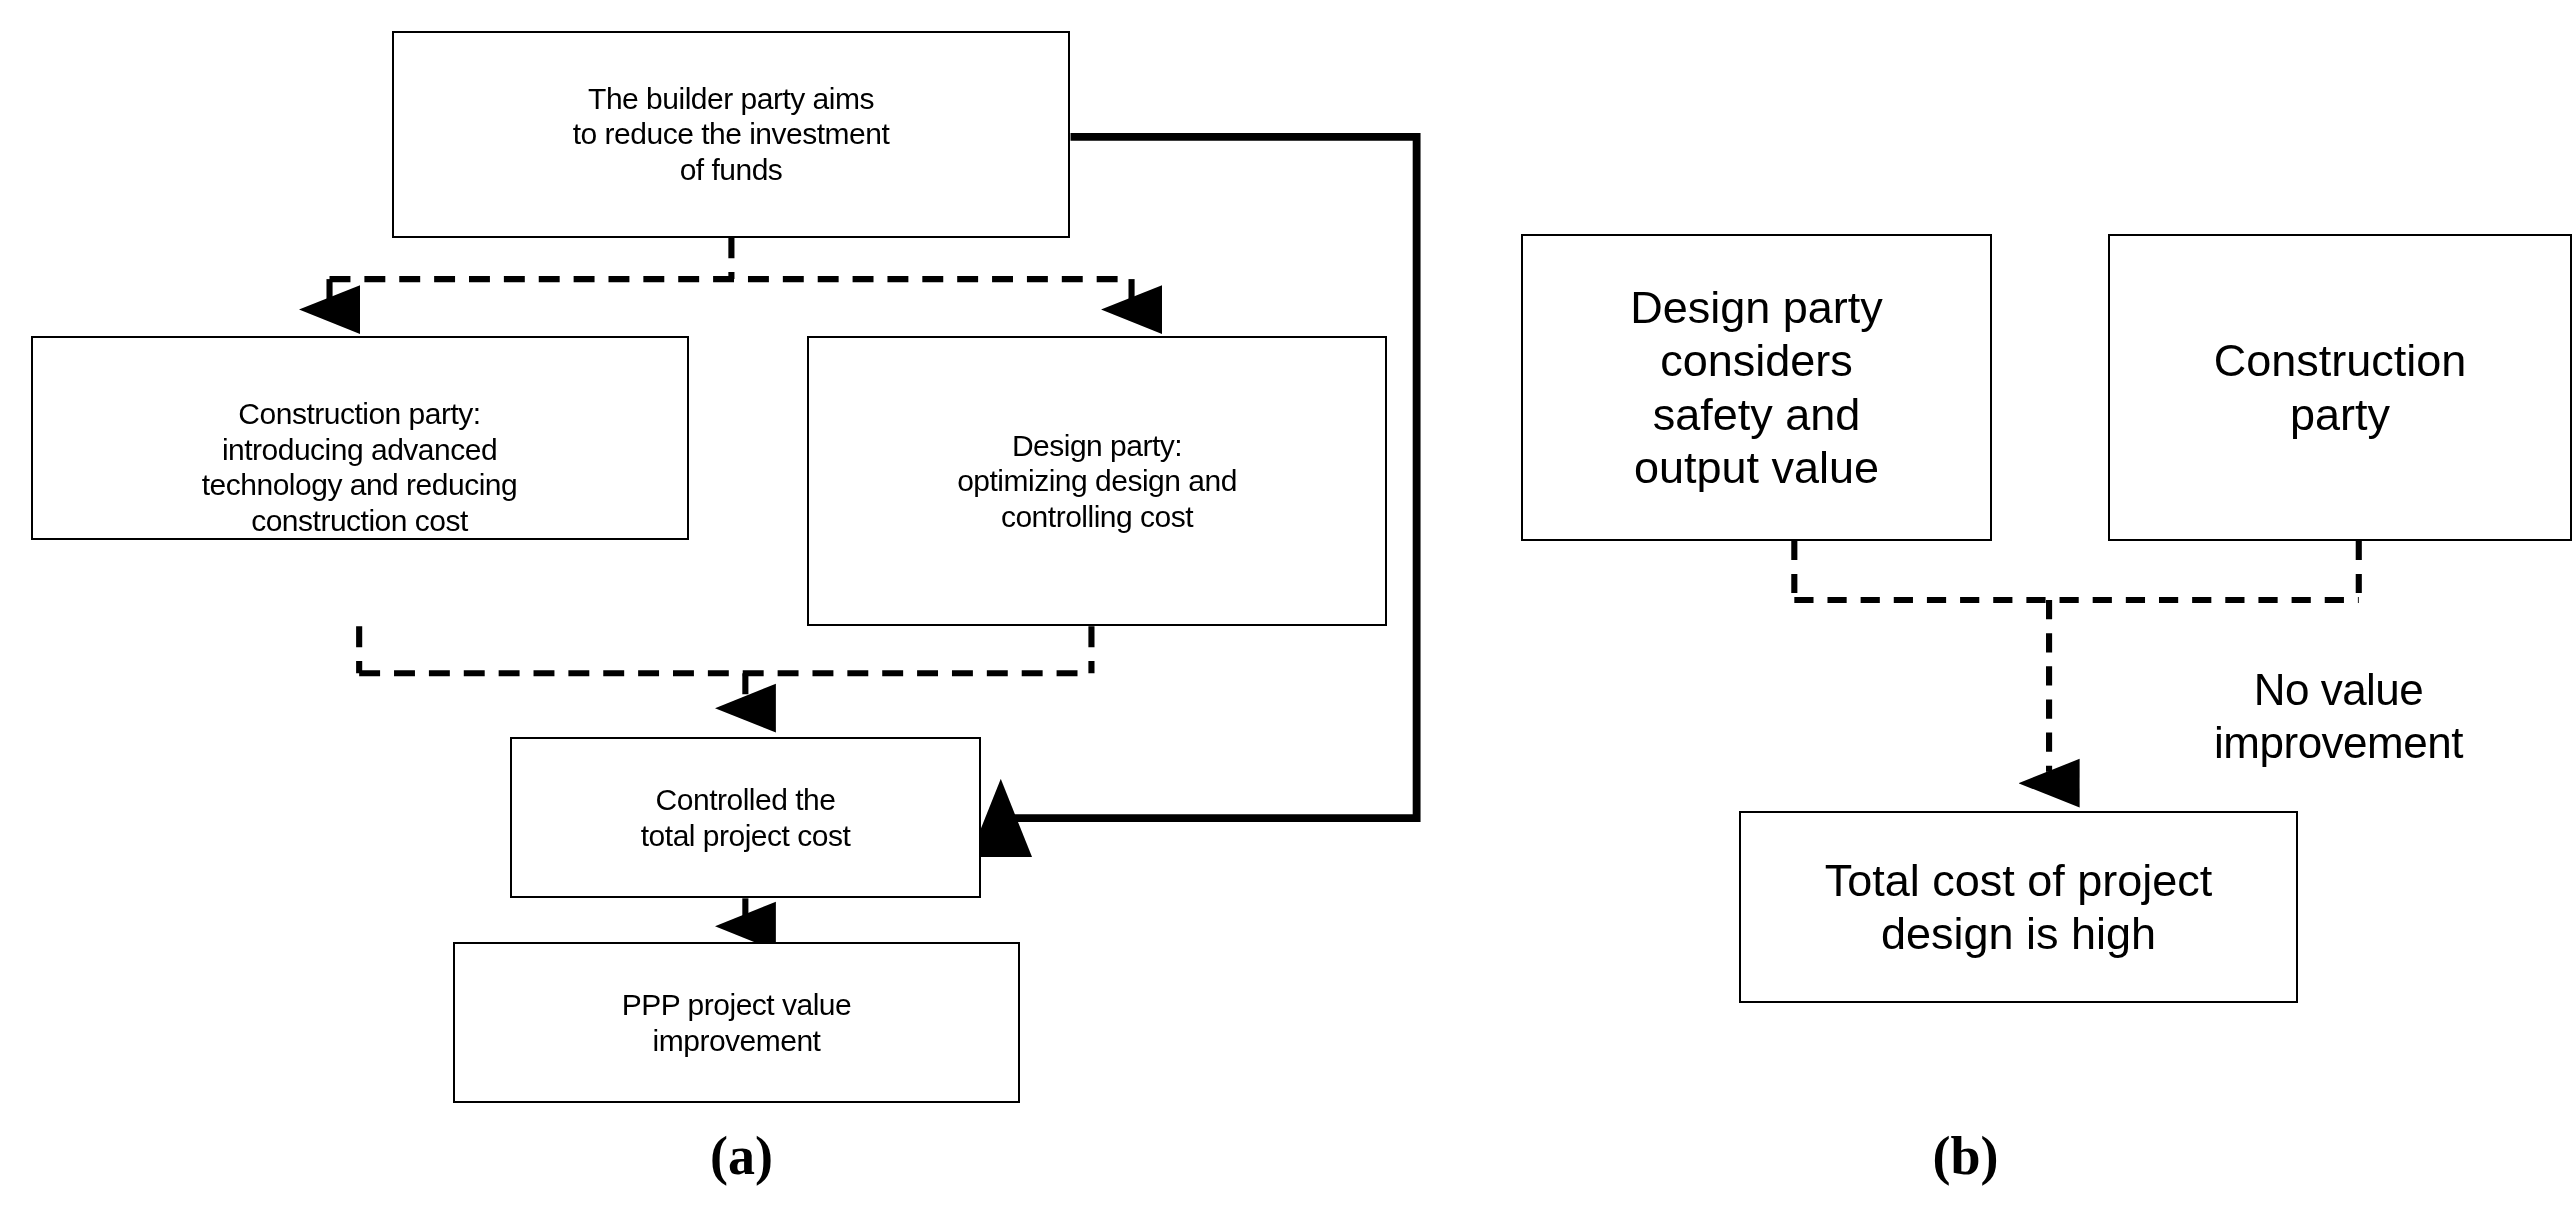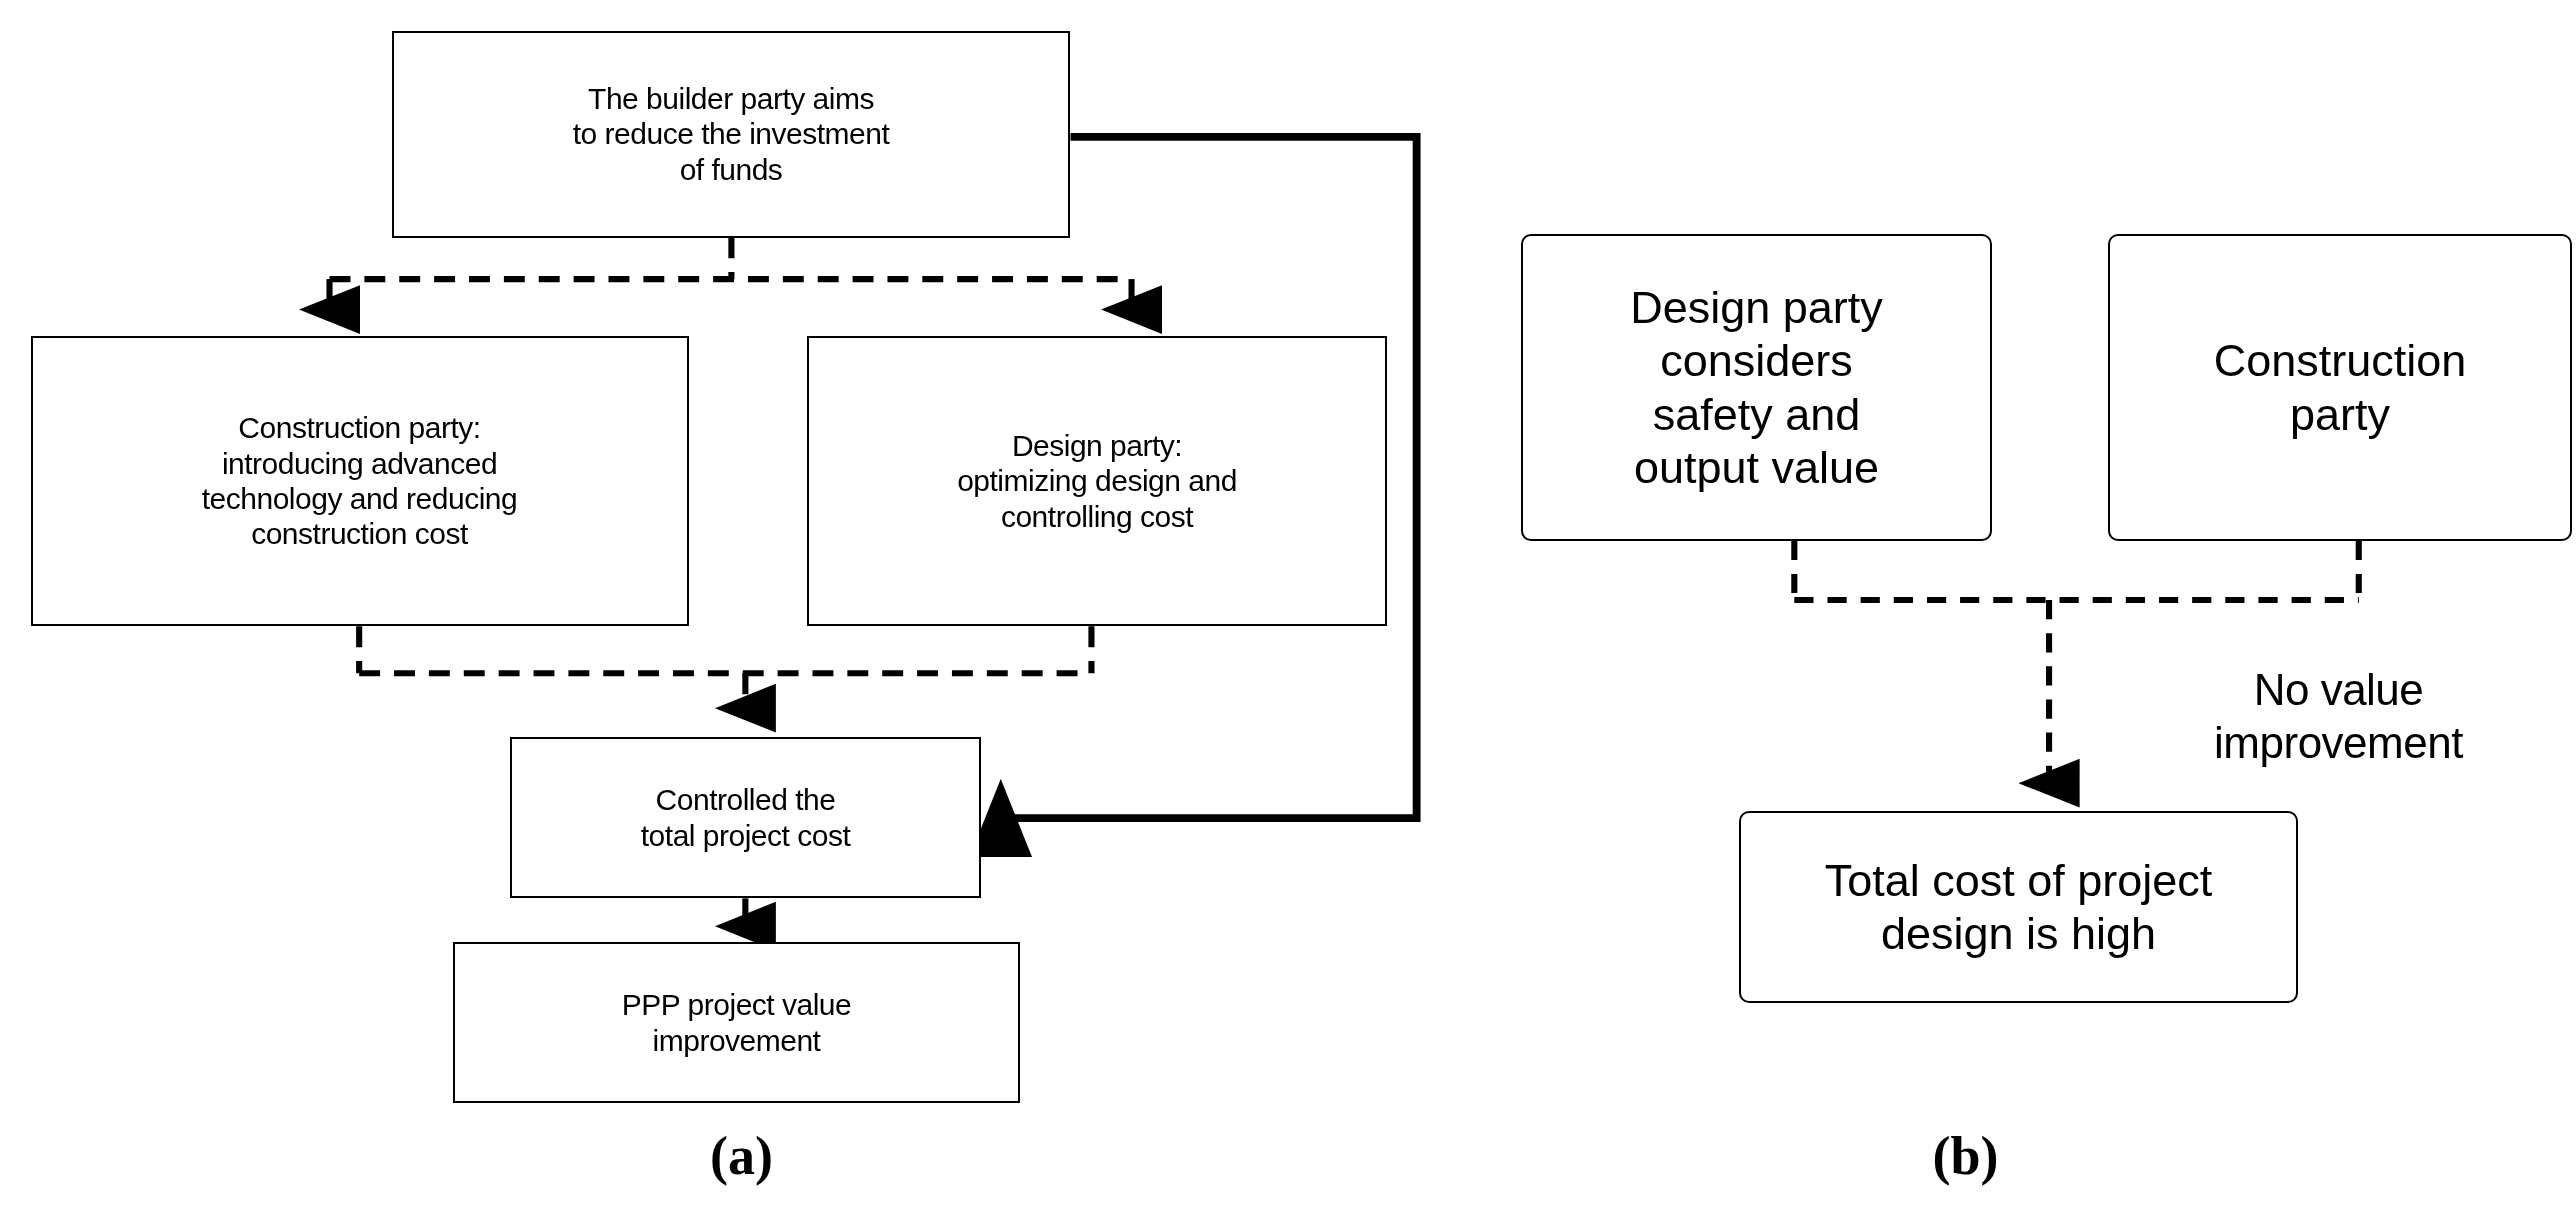--- a/index.html
+++ b/index.html
@@ -42,21 +42,21 @@
   }
   .node .txt {
     display: block;
     width: 100%;
     padding: 0 7px;
     white-space: pre-line;
   }
   
   #panel-a .node { font-size: 30px; letter-spacing: -0.5px; }
   
-  #panel-b .node { font-size: 45px; letter-spacing: 0px; border-radius: 10px; }
+  #panel-b .node { font-size: 45px; letter-spacing: 0px; }
 
   
   .wires {
     position: absolute;
     left: 0; top: 0;
     width: 100%;
     height: 100%;
     z-index: 2;
     pointer-events: none;
   }
@@ -132,21 +132,21 @@
         <path d="M1160,938 L1148,938" marker-end="url(#ah-a-left)"></path>
       </g>
     </svg>
 
     <div class="node" id="n-builder-aim" style="left:392px; top:30.5px; width:678px; height:207px;">
       <span class="txt">The builder party aims
 to reduce the investment
 of funds</span>
     </div>
 
-    <div class="node" id="n-construction-party" style="left:30.5px; top:336px; width:658px; height:290px;">
+    <div class="node" id="n-construction-party" style="left:30.5px; top:336px; width:658px; height:204px;align-items:flex-end;">
       <span class="txt">Construction party:
 introducing advanced
 technology and reducing
 construction cost</span>
     </div>
 
     <div class="node" id="n-design-party" style="left:807px; top:336px; width:580px; height:290px;">
       <span class="txt">Design party:
 optimizing design and
 controlling cost</span>

